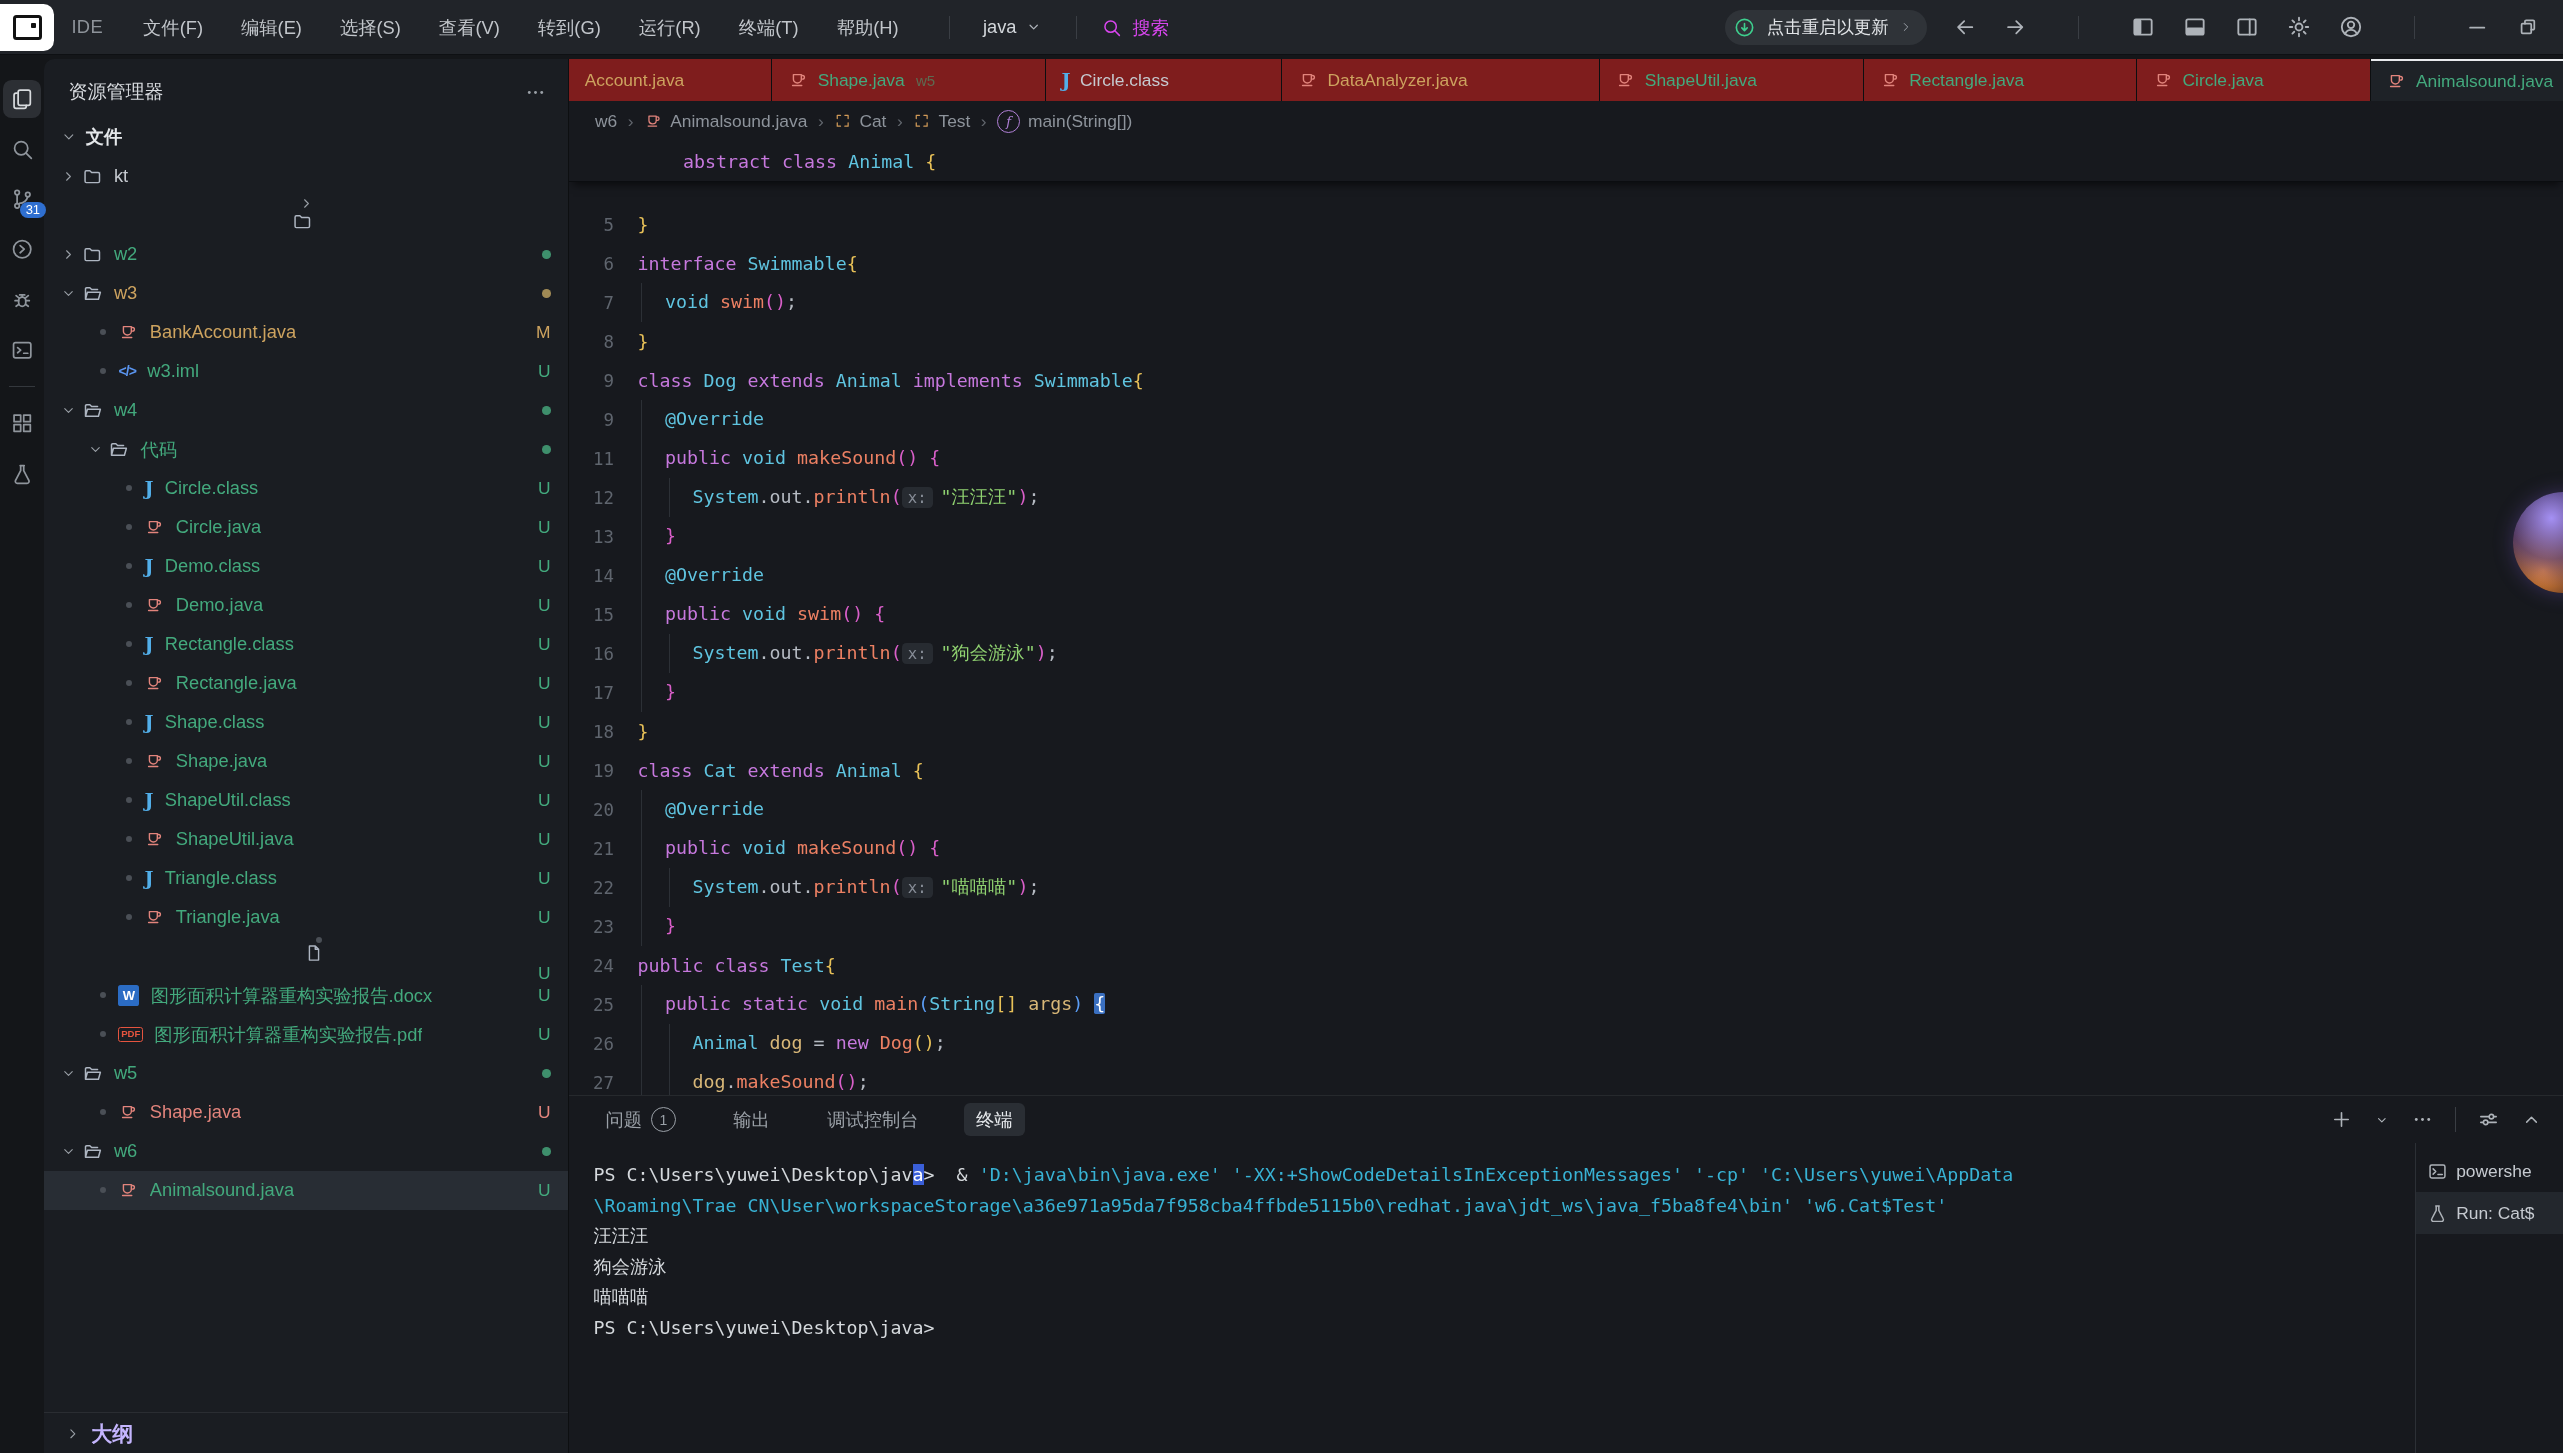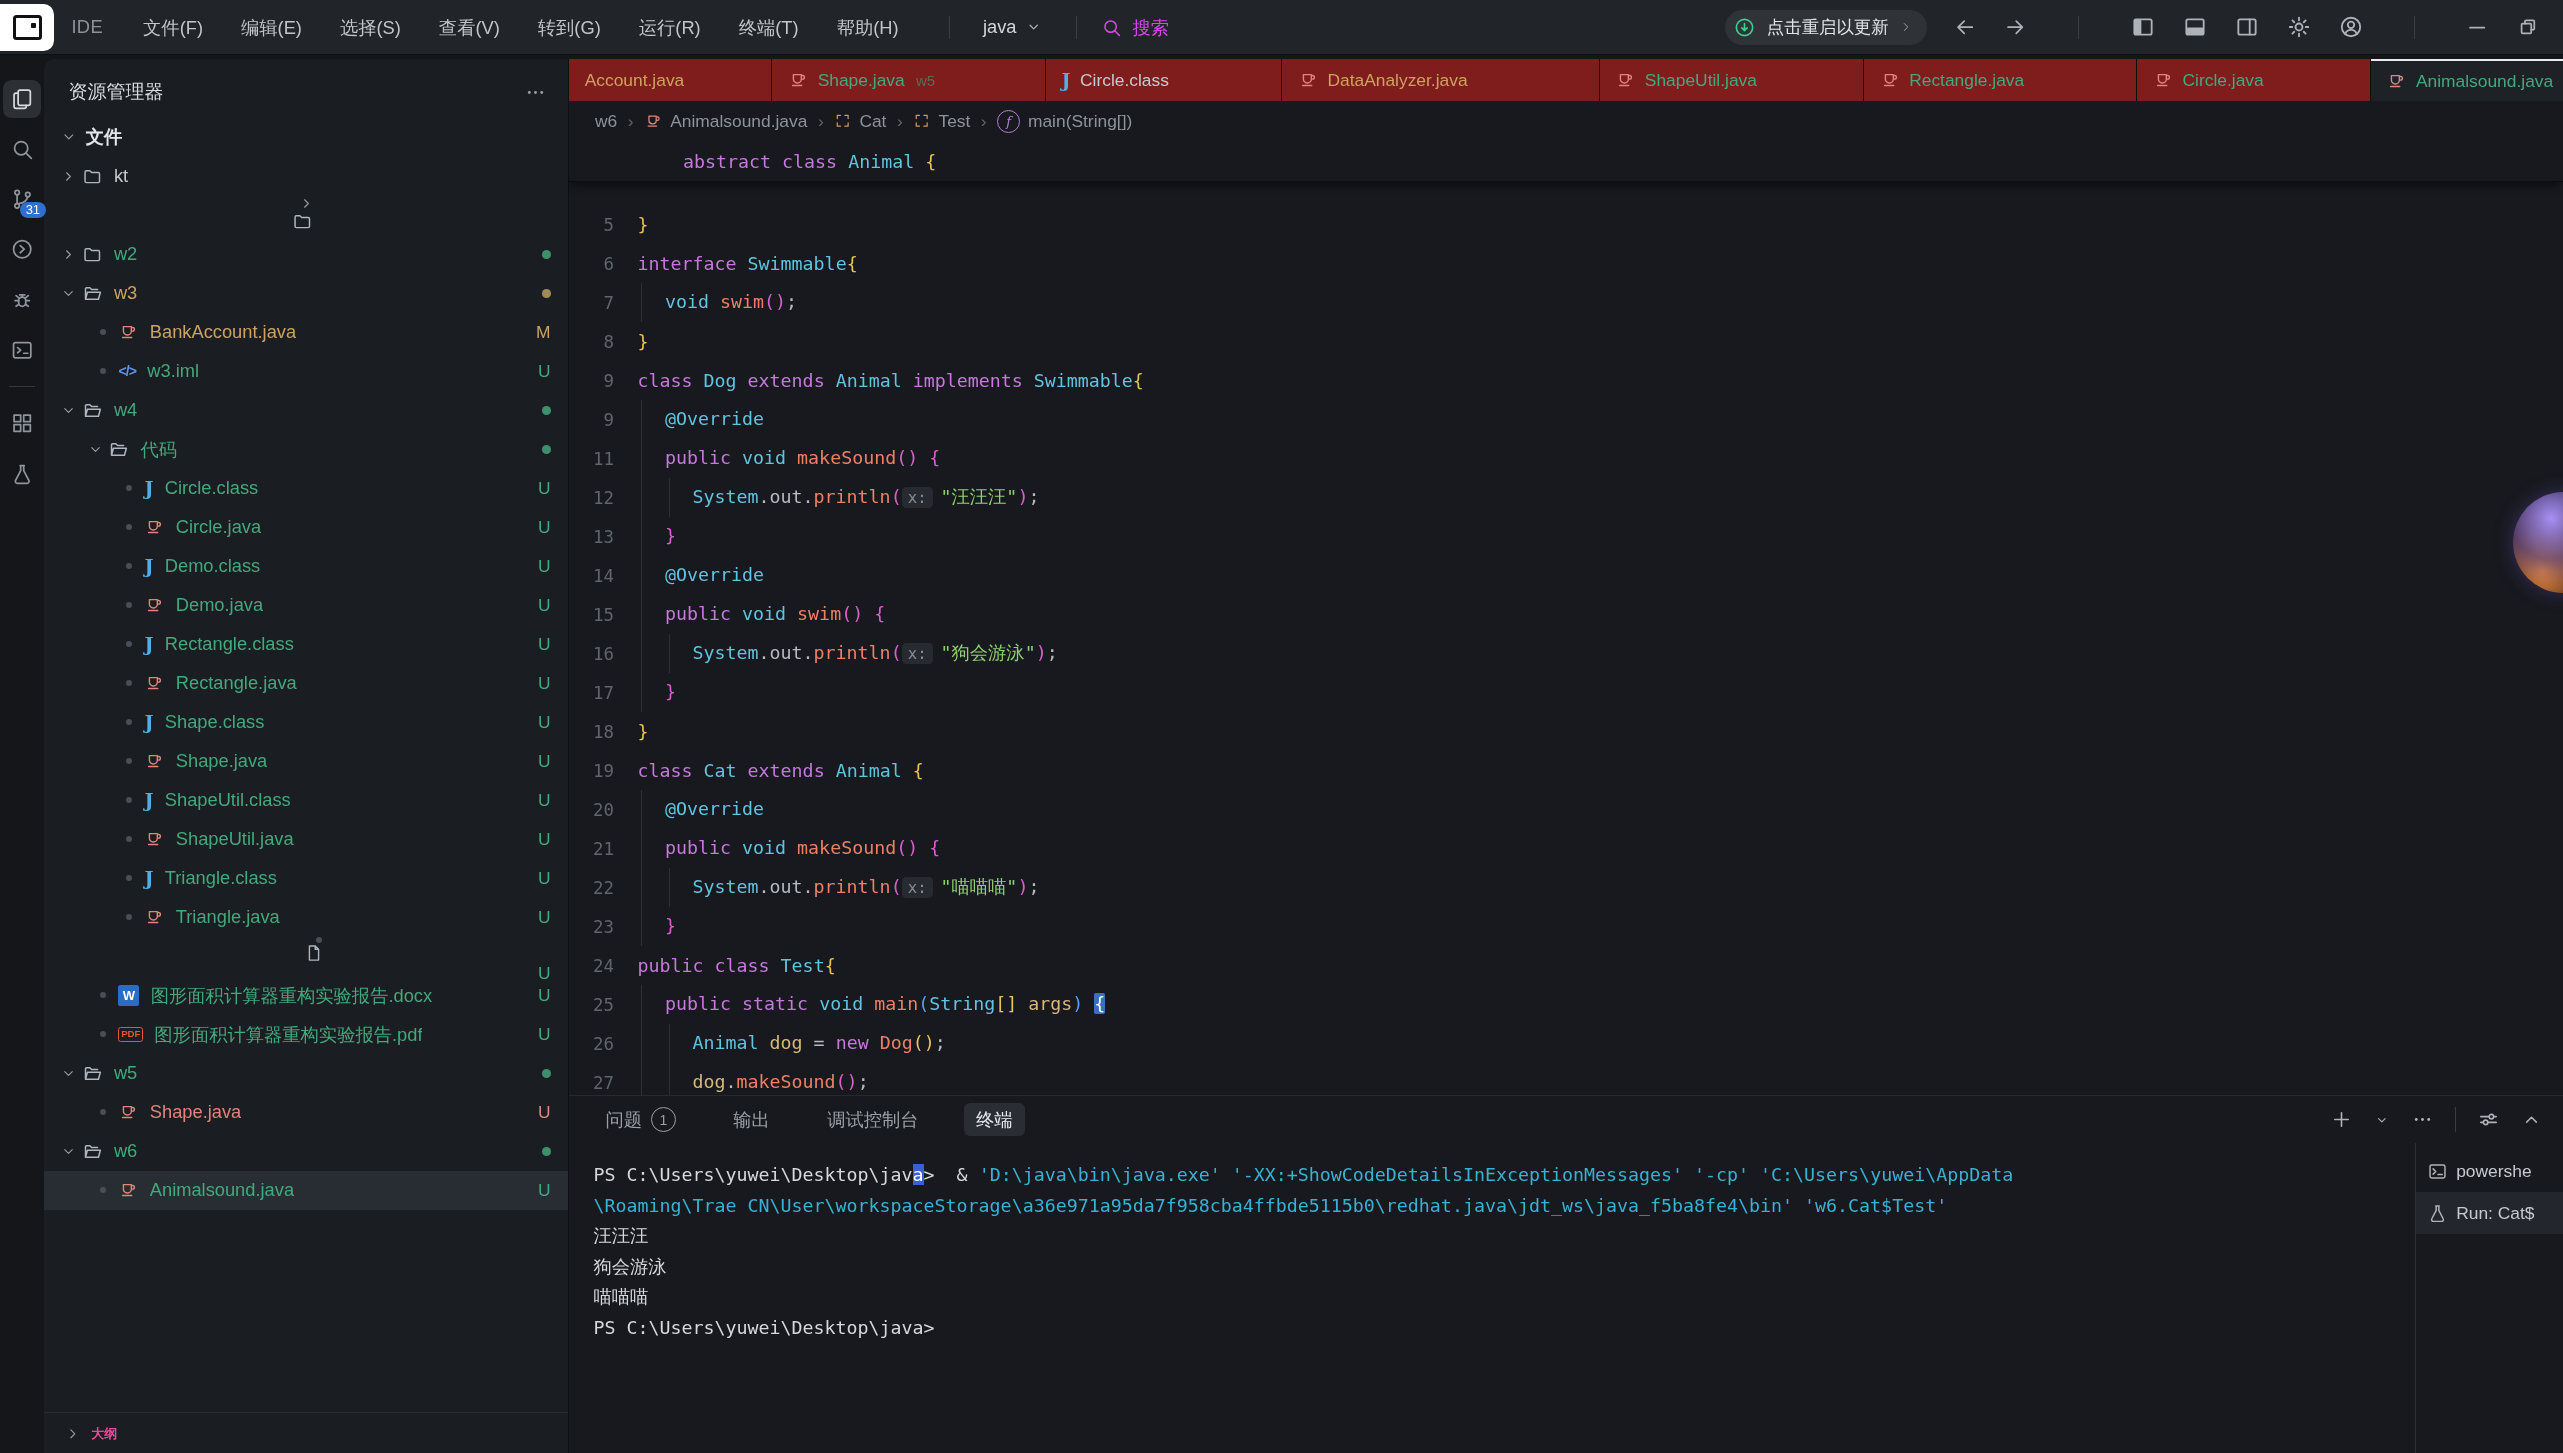--- a/index.html
+++ b/index.html
@@ -57,21 +57,21 @@
   .c-g{color:#43a97d}.c-y{color:#cda35f}.c-r{color:#e2847c}.c-n{color:#c6cad0}
   .bg-g{background:#3e8f6c}.bg-y{background:#a08a55}
   .jlet{color:#52aee8;font-weight:bold;font-size:19px;font-family:"DejaVu Serif",serif;}
   .xmllet{color:#5b96f2;font-size:14px;font-weight:bold;letter-spacing:-0.9px;}
   .wordbox{width:21px;height:21px;background:#2b6cc4;border-radius:2.6px;color:#fff;font-size:13px;
            font-weight:bold;display:flex;align-items:center;justify-content:center;}
   .pdfbox{color:#e5543f;font-size:9.6px;font-weight:bold;border:1.7px solid #e5543f;border-radius:2.6px;
           padding:0.9px 1.7px;line-height:10.5px;}
   .outline-bar{height:41px;border-top:0.9px solid #2a2d32;display:flex;align-items:center;gap:10.5px;
                padding-left:21px;flex:none;color:#9aa0a7;}
-  .outline-label{font-size:13px;font-weight:bold;color:#ec4899;}
+  .outline-label{font-size:21px;font-weight:bold;color:#c4b5fd;}
 
   
   .editor-col{flex:1;display:flex;flex-direction:column;min-width:0;margin-top:5.2px;}
   .tabstrip{height:42px;display:flex;flex:none;background:#141619;}
   .tab{display:flex;align-items:center;gap:9.6px;padding:0 15.7px;font-size:17.4px;background:#7f1d1d;
        border-right:0.9px solid #0c0e10;white-space:nowrap;overflow:hidden;flex:none;}
   .tab.active{background:#1e2227;border-top:2.2px solid #e8eaed;}
   .tab .suffix{font-size:15px;opacity:.55;margin-left:1.7px;}
   .breadcrumb{height:40px;display:flex;align-items:center;gap:10.5px;background:#17191e;
               padding-left:26px;font-size:17.4px;color:#8d939b;flex:none;}

